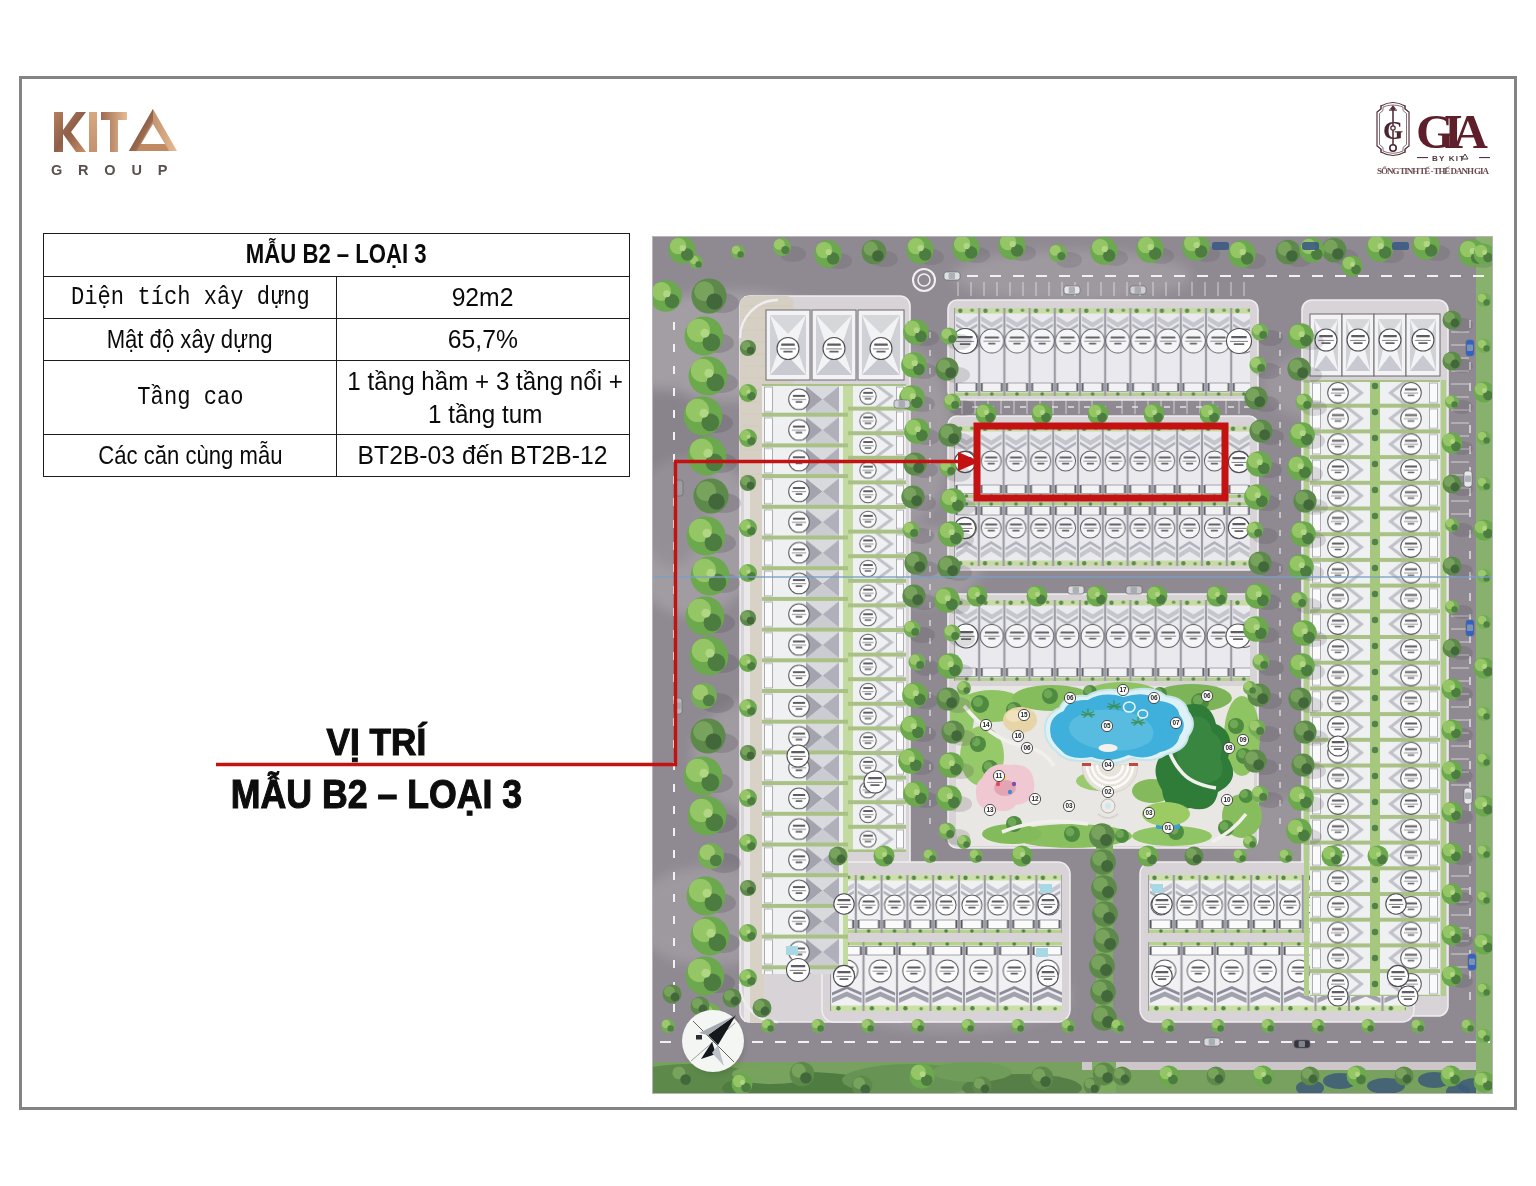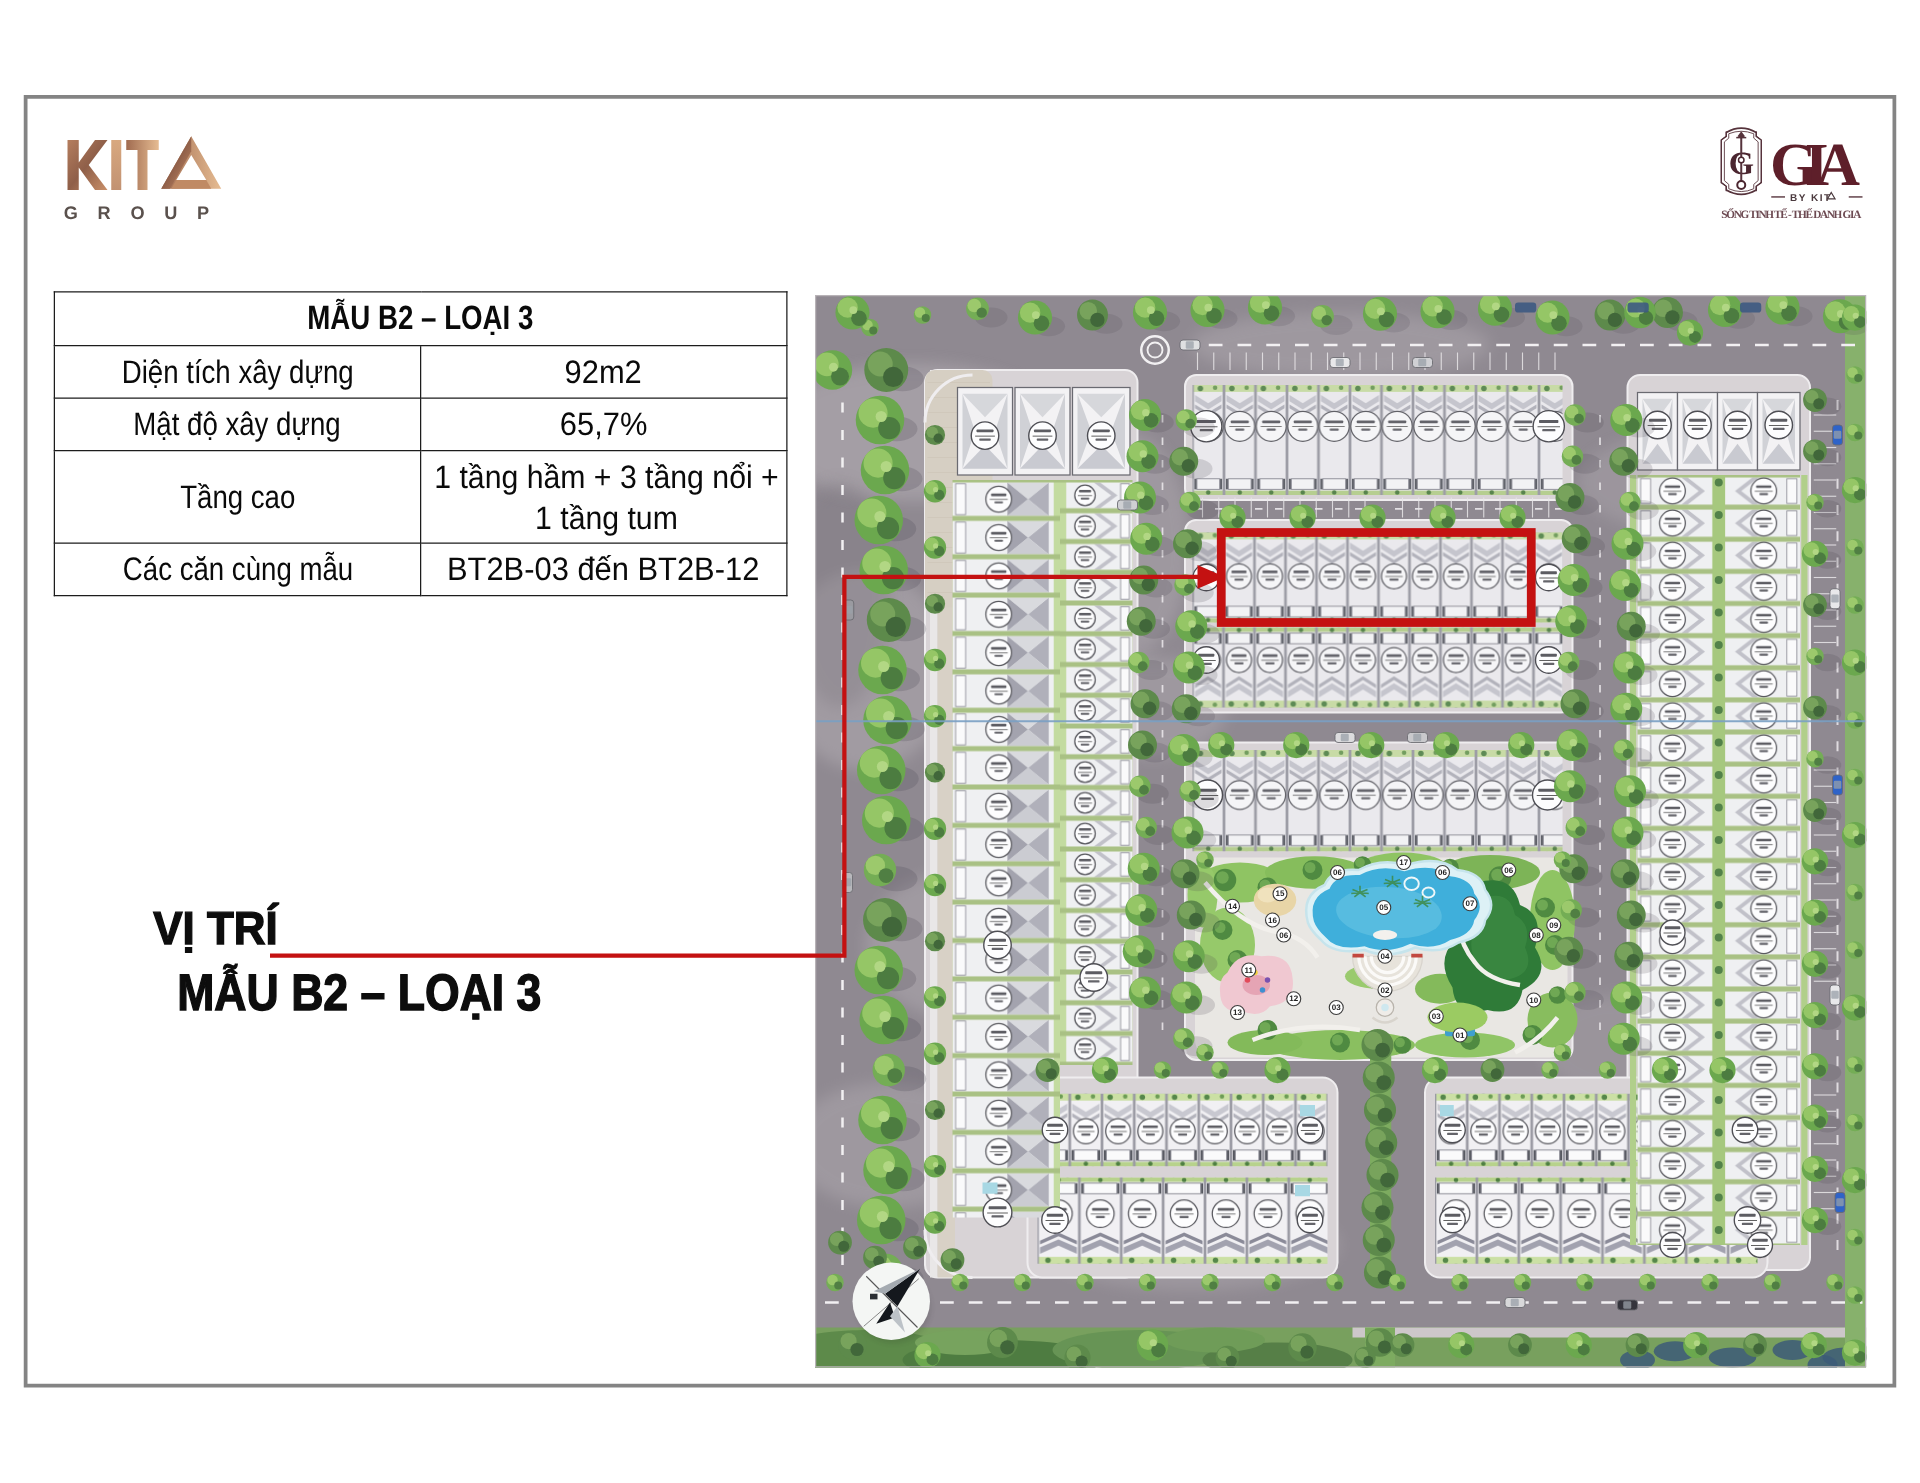--- a/index.html
+++ b/index.html
@@ -60,38 +60,38 @@
 <path d="M93,56 l3,5 l-6,0 Z" fill="none" stroke="#4b3a3e" stroke-width="1"></path>
 </g>
 <text x="61" y="76" font-size="9" fill="#6d4a52" text-anchor="middle" font-family="Liberation Serif,serif" font-weight="bold" textLength="112">SỐNG TINH TẾ - THẾ DANH GIA</text>
 </svg>
 <table class="spec abs" style="left:43px;top:233px;width:587px;">
 <tbody>
       <tr>
         <td colspan="2" style="height:42px;font-weight:bold;font-size:27px;"><span class="cx" style="transform:scaleX(0.82);">MẪU B2 – LOẠI 3</span></td>
       </tr>
 <tr>
-        <td style="height:41px;"><span class="cx">Diện tích xây dựng</span></td>
+        <td style="height:41px;font-family:Liberation Mono, monospace;"><span class="cx">Diện tích xây dựng</span></td>
         <td><span class="cv">92m2</span></td>
       </tr>
 <tr>
         <td style="height:41px;"><span class="cx">Mật độ xây dựng</span></td>
         <td><span class="cv">65,7%</span></td>
       </tr>
 <tr>
-        <td style="height:73px;"><span class="cx">Tầng cao</span></td>
+        <td style="height:73px;font-family:Liberation Mono, monospace;"><span class="cx">Tầng cao</span></td>
         <td><span class="cv" style="transform:scaleX(0.93);">1 tầng hầm + 3 tầng nổi +<br>1 tầng tum</span></td>
       </tr>
 <tr>
         <td style="height:41px;"><span class="cx">Các căn cùng mẫu</span></td>
         <td><span class="cv">BT2B-03 đến BT2B-12</span></td>
       </tr>
 </tbody>
   </table>
-<div class="abs" style="left:120px;top:722px;width:512px;text-align:left;color:#0d0d0d;font-weight:bold;-webkit-text-stroke:1.1px #0d0d0d;">
+<div class="abs" style="left:120px;top:722px;width:512px;text-align:center;color:#0d0d0d;font-weight:bold;-webkit-text-stroke:1.1px #0d0d0d;">
 <div style="font-size:37px;"><span class="cx" style="transform:scaleX(0.95);">VỊ TRÍ</span></div>
 <div style="font-size:41px;margin-top:7px;"><span class="cx" style="transform:scaleX(0.87);">MẪU B2 – LOẠI 3</span></div>
 </div>
 <svg class="abs" style="left:652px;top:236px;" width="841" height="858" viewBox="0 0 841 858">
 <defs>
 <filter id="bl" x="-60%" y="-60%" width="220%" height="220%">
         <feGaussianBlur stdDeviation="6"></feGaussianBlur>
       </filter>
 <filter id="bl2" x="-60%" y="-60%" width="220%" height="220%">
         <feGaussianBlur stdDeviation="2.2"></feGaussianBlur>

